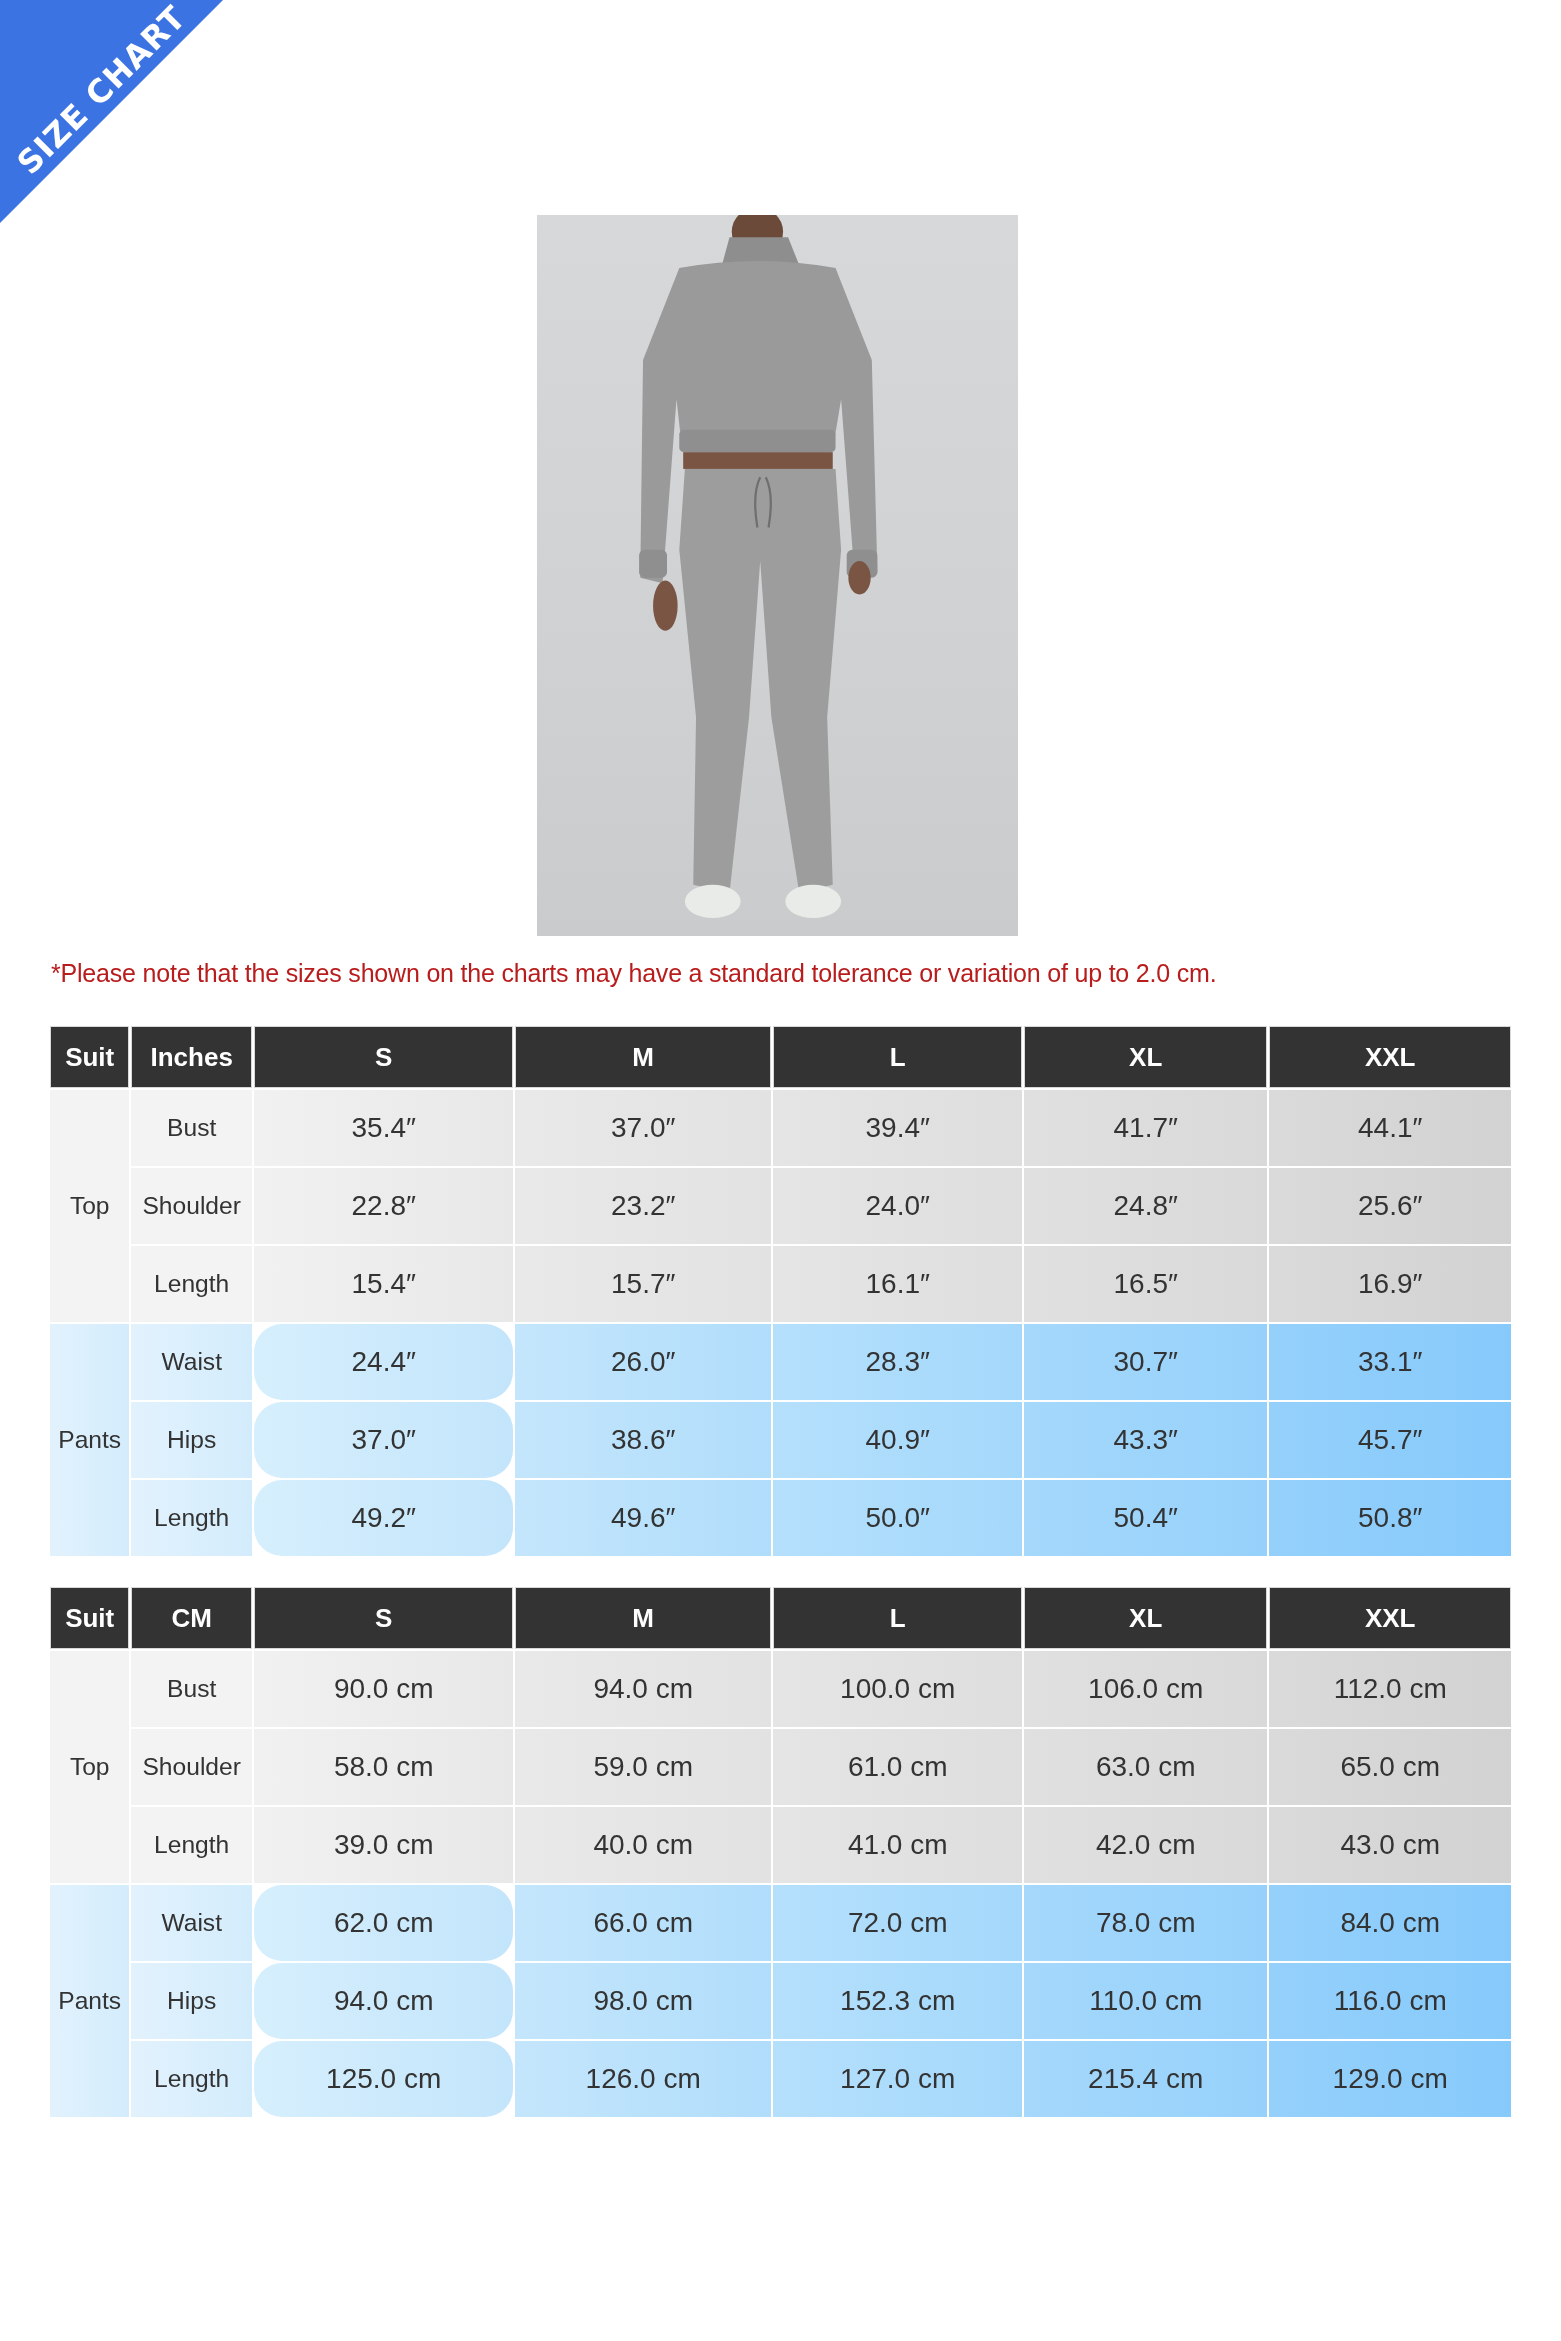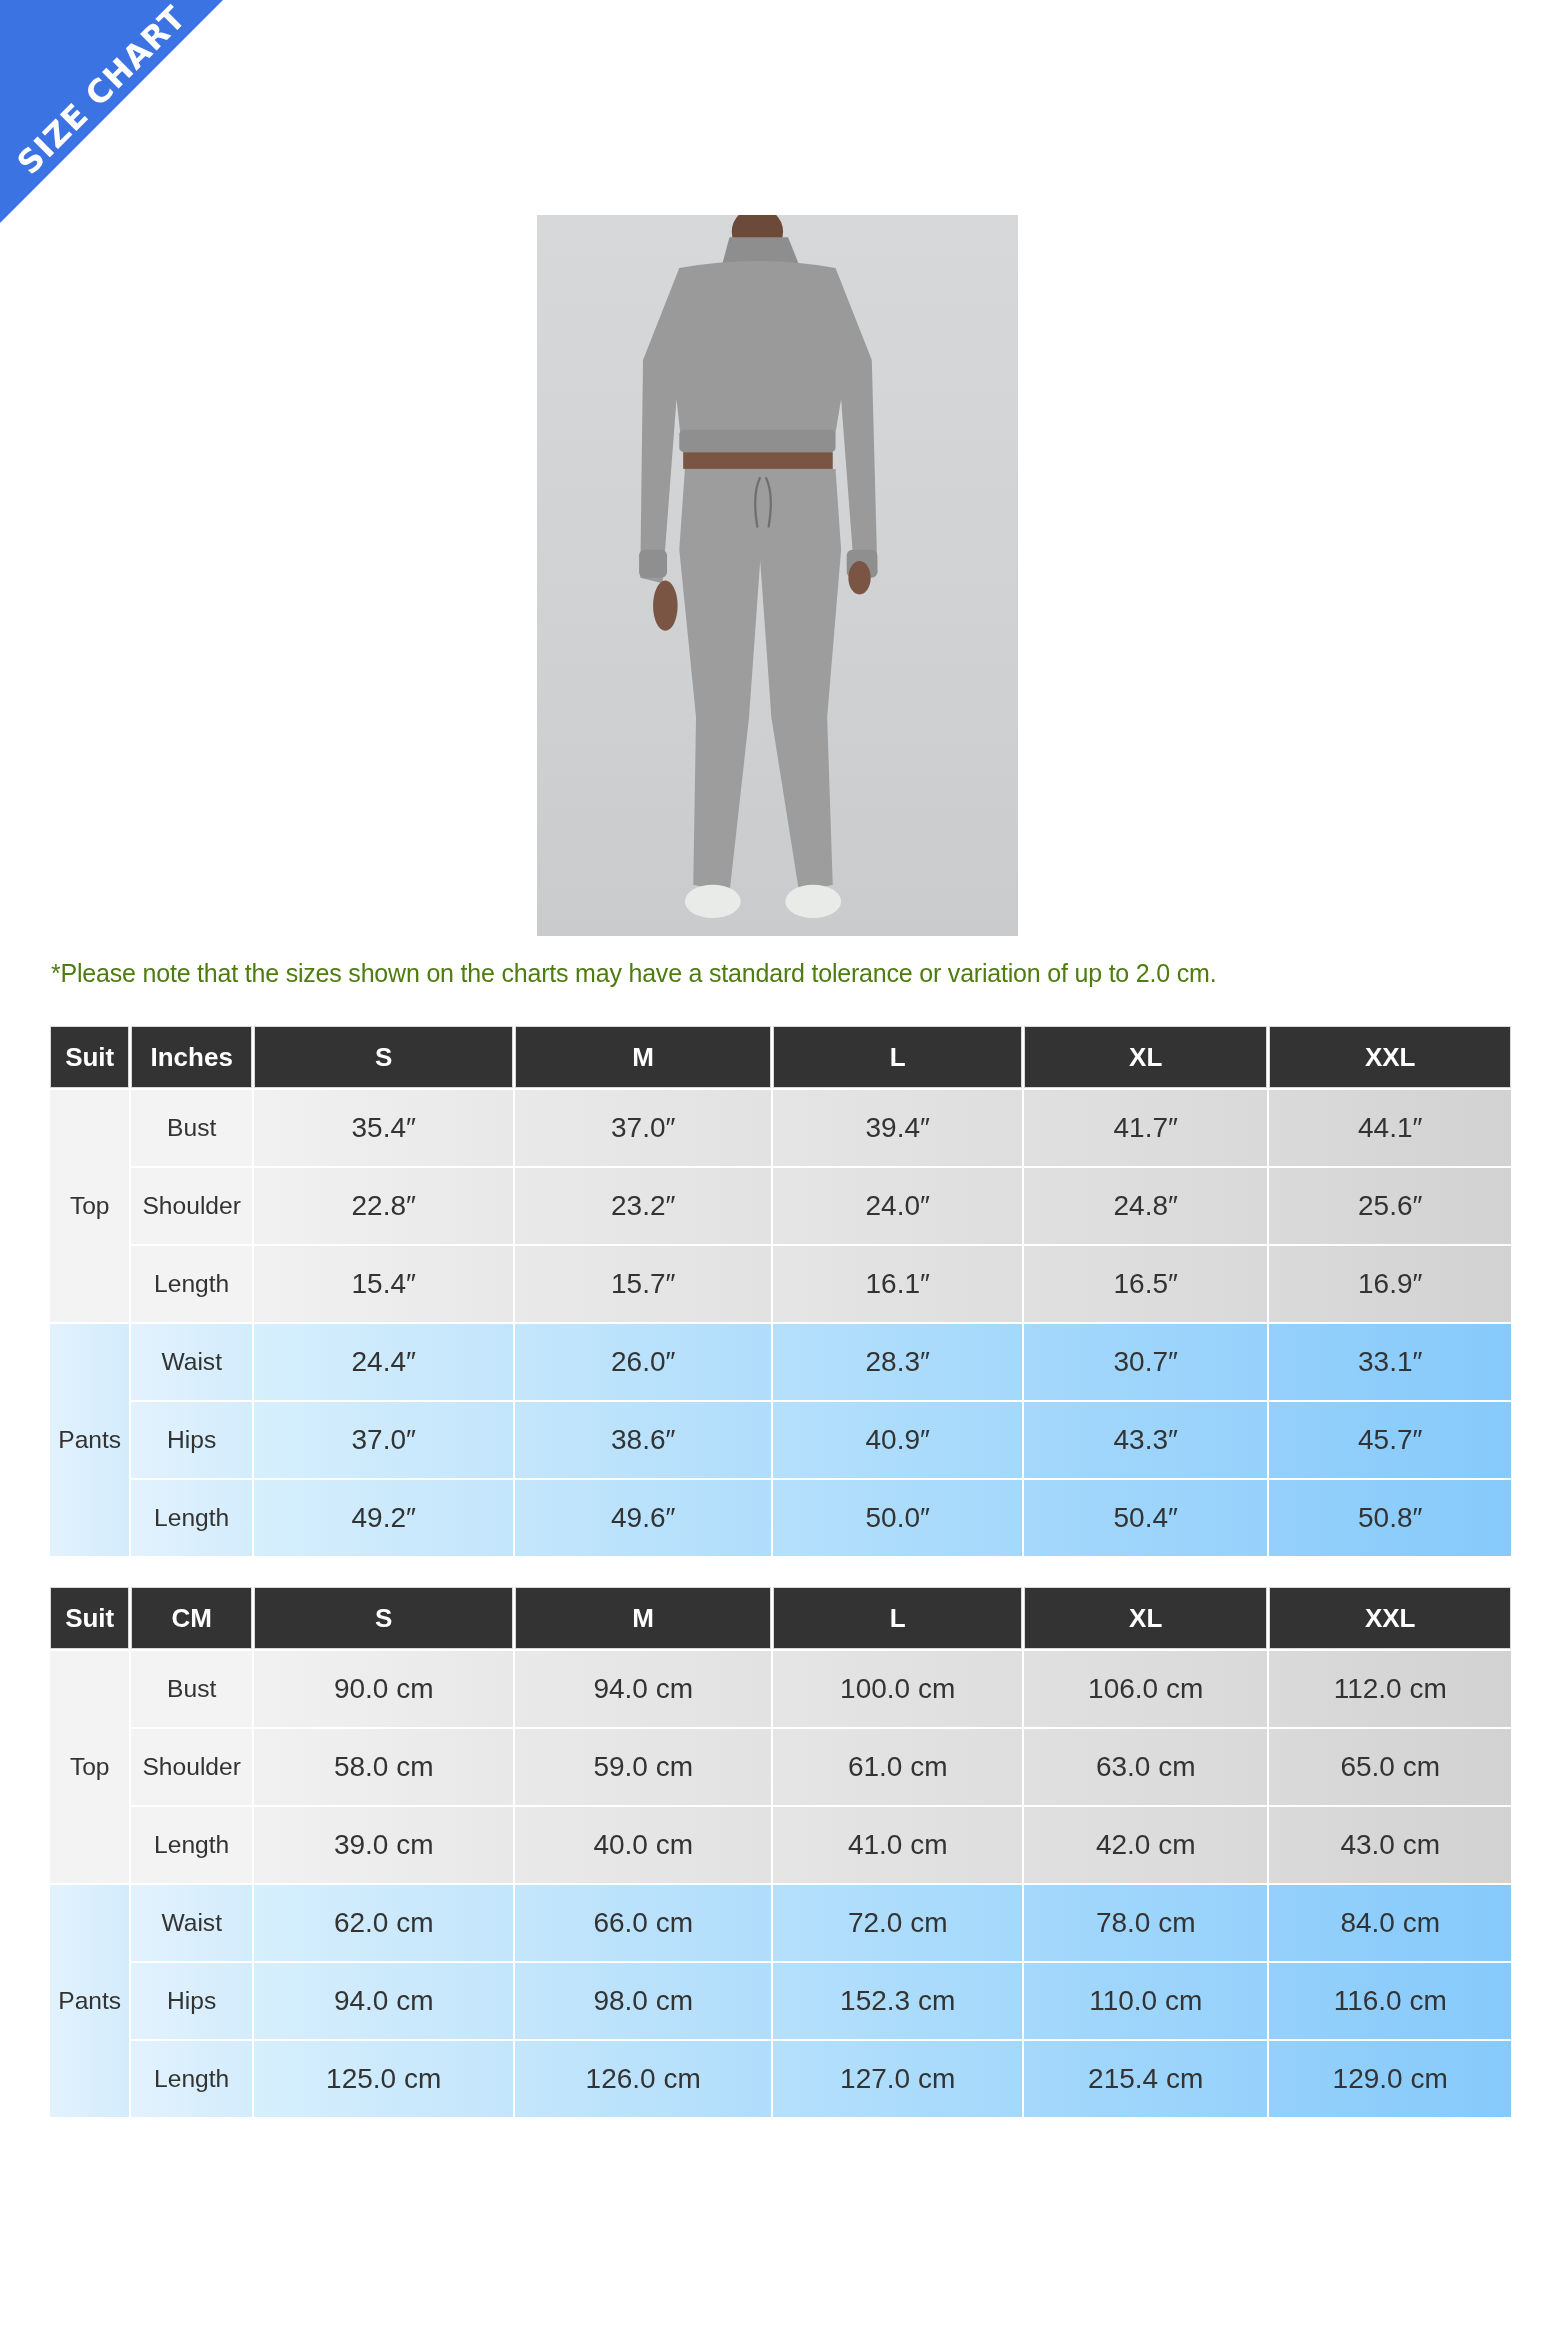--- a/index.html
+++ b/index.html
@@ -10,40 +10,40 @@
   .ribbon-bg { position:absolute; left:0; top:0; width:0; height:0;
                border-top:223px solid #3B73E3; border-right:223px solid transparent; }
   .ribbon-text { position:absolute; left:-10px; top:71px; width:223px; text-align:center;
                  transform:rotate(-45deg); color:#ffffff; font-weight:bold; font-size:32px;
                  letter-spacing:1.1px; font-family:"DejaVu Sans", sans-serif; }
 
   .product-img { position:absolute; left:537px; top:215px; width:481px; height:721px;
                  background:linear-gradient(180deg,#d6d8da 0%,#cfd1d3 60%,#c9cbcc 100%);
                  overflow:hidden; }
 
-  .note { position:absolute; left:51px; top:959px; font-size:25px; color:#4d7c0f;
+  .note { position:absolute; left:51px; top:959px; font-size:25px; color:#b91c1c;
           font-family:"Liberation Sans", sans-serif; white-space:nowrap; letter-spacing:-0.2px; }
 
   .size-table { position:absolute; left:51px; border-collapse:separate; border-spacing:2.8px 2.8px;
                 margin-left:-2.8px; }
   .size-table th { background:#333333; color:#ffffff; font-weight:bold; font-size:26px;
                    height:60px; text-align:center; padding:0; border:1.1px solid #d8d8d8; }
   .size-table td { height:76px; text-align:center; padding:0; font-size:28px; color:#333;
                    font-family:"Liberation Sans", sans-serif; }
   .size-table td.group { font-size:24.6px; }
   .size-table td.measure { font-size:24.6px; }
   .top-row td { background:linear-gradient(90deg,#f3f3f3,#e6e6e6); }
   .top-row td.group, .top-row td.measure { background:#f3f3f3; }
   .top-row td.c2 { background:linear-gradient(90deg,#e9e9e9,#e2e2e2); }
   .top-row td.c3 { background:linear-gradient(90deg,#e5e5e5,#dedede);margin-top:28px; }
   .top-row td.c4 { background:linear-gradient(90deg,#e0e0e0,#d9d9d9); }
   .top-row td.c5 { background:linear-gradient(90deg,#dadada,#d2d2d2);text-align:center; }
   .top-row td.c1 { background:linear-gradient(90deg,#f1f1f1,#e8e8e8); }
   .pants-row td.group, .pants-row td.measure { background:linear-gradient(90deg,#e2f2fd,#d3ecfc); }
-  .pants-row td.c1 { background:linear-gradient(90deg,#d6effd,#c3e5fb); }
+  .pants-row td.c1 { background:linear-gradient(90deg,#d6effd,#c3e5fb);border-radius:28px; }
   .pants-row td.c2 { background:linear-gradient(90deg,#c4e6fc,#b0ddfb); }
   .pants-row td.c3 { background:linear-gradient(90deg,#b5e0fc,#a4d8fb); }
   .pants-row td.c4 { background:linear-gradient(90deg,#a5d8fb,#96d1fb); }
   .pants-row td.c5 { background:linear-gradient(90deg,#95d0fb,#86cafb);margin-left:36px; }
   td.group { vertical-align:middle; }
 </style>
 </head>
 <body>
 
 <div class="ribbon">

